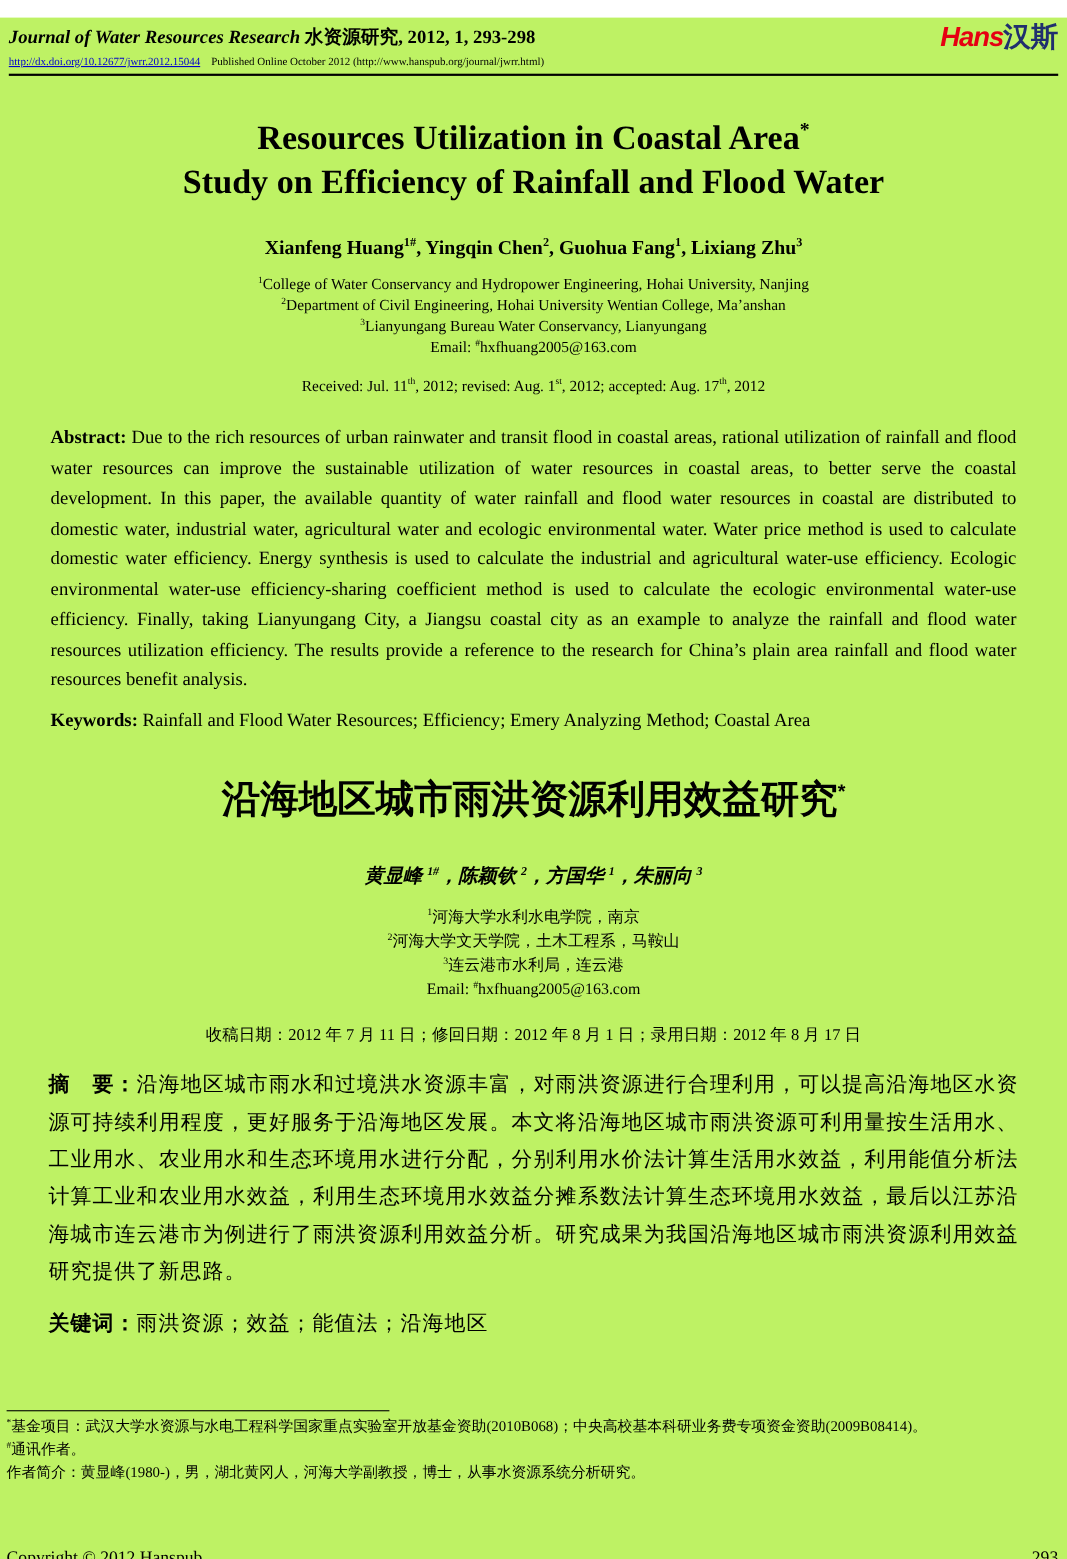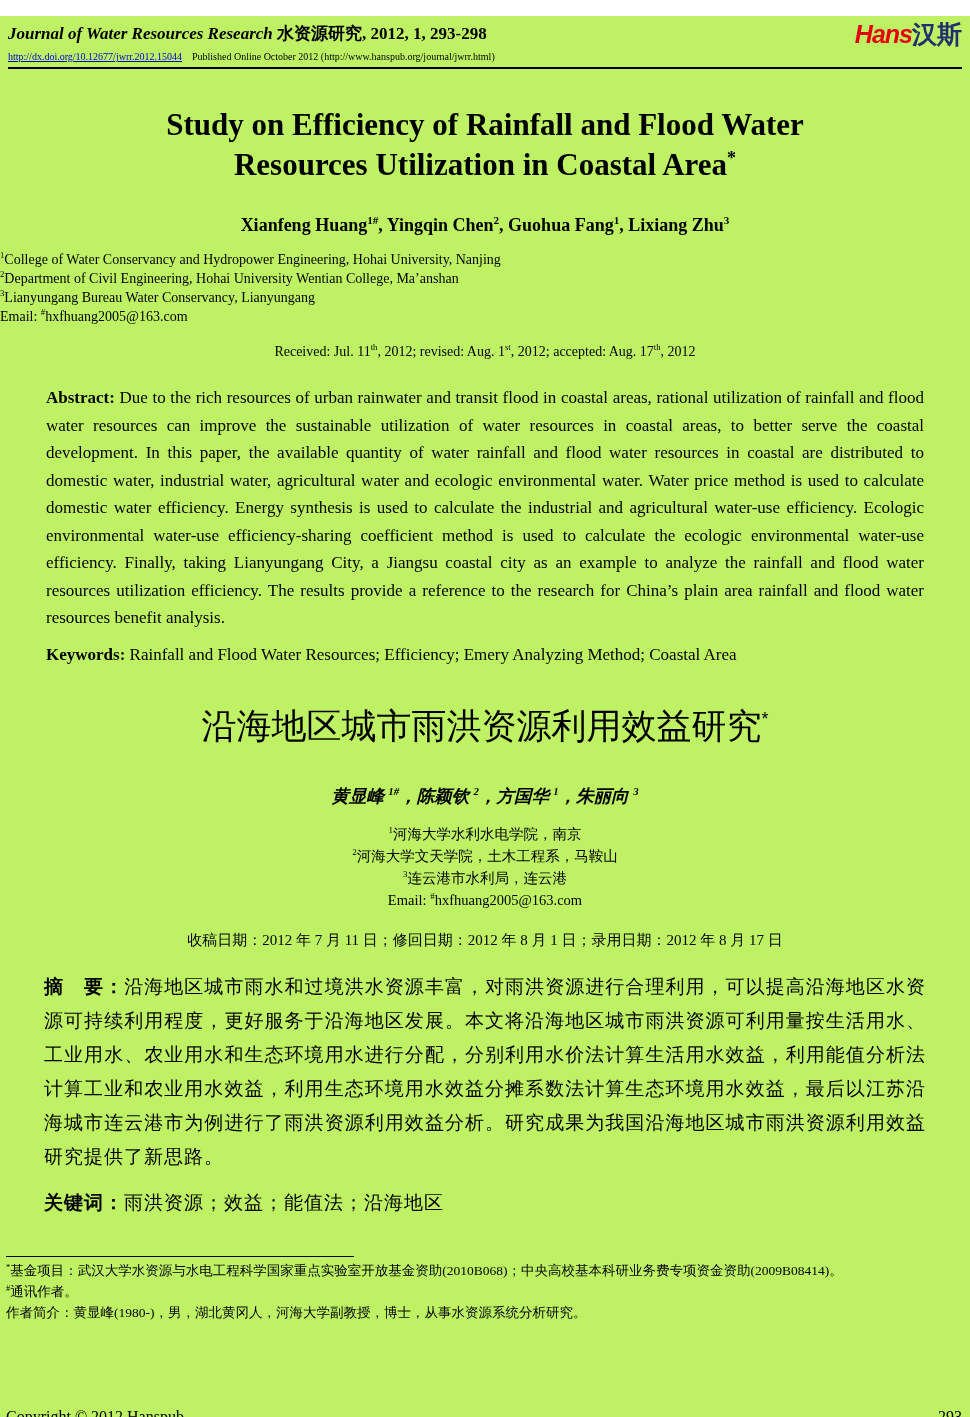--- a/index.html
+++ b/index.html
@@ -24,38 +24,38 @@
   .logo-cn{color:#202f6e;}
   .header-line2{font-size:10px;margin-top:4px;}
   .doi-link{color:#0000cc;text-decoration:underline;cursor:pointer;}
   .published{margin-left:10px;}
   .header-rule{border:none;border-top:2.5px solid #000;margin:5px 0 0 0;}
 
   
   .en-title{margin:36px 20px 0 20px;text-align:center;font-size:31px;font-weight:bold;line-height:40px;}
   .en-title sup{font-size:18px;}
   .en-authors{margin-top:30px;text-align:center;font-size:18px;font-weight:bold;}
-  .en-affils{margin-top:14px;font-size:14px;line-height:19px;}
+  .en-affils{margin-top:14px;text-align:center;font-size:14px;line-height:19px;}
   .en-received{margin-top:18px;text-align:center;font-size:14px;}
   .abstract{margin:24px 46px 0 46px;font-size:17px;line-height:27.5px;text-align:justify;}
   .bold-label{font-weight:bold;}
   .keywords{margin:13px 46px 0 46px;font-size:17px;}
 
   
-  .cn-title{margin-top:38px;text-align:center;font-size:35px;font-weight:normal;font-family:"Liberation Sans","DejaVu Sans",sans-serif;}
+  .cn-title{margin-top:38px;text-align:center;font-size:35px;font-weight:bold;font-family:"Liberation Sans","DejaVu Sans",sans-serif;}
   .cn-title sup{font-size:18px;}
   .cn-authors{margin-top:34px;text-align:center;font-size:17.5px;font-style:italic;font-weight:600;}
   .cn-affils{margin-top:15px;text-align:center;font-size:14.5px;line-height:22px;}
   .cn-received{margin-top:20px;text-align:center;font-size:15px;}
   .cn-abstract{margin:20px 44px 0 44px;font-size:19px;line-height:34px;text-align:justify;letter-spacing:1px;}
   .cn-label{font-weight:bold;font-family:"Liberation Sans","DejaVu Sans",sans-serif;}
   .cn-keywords{margin:16px 44px 0 44px;font-size:19px;letter-spacing:1px;}
 
   
-  .footnotes{position:absolute;left:6px;right:8px;top:1240px;font-size:13.5px;line-height:21px;}
+  .footnotes{position:absolute;left:6px;right:8px;top:1266px;font-size:13.5px;line-height:21px;}
   .footnote-rule{width:348px;border:none;border-top:1.5px solid #000;margin:0 0 3px 0;}
   .footnote{margin:0;}
   .footnote-justify{text-align:justify;}
 
   
   .footer{position:absolute;left:6px;right:8px;top:1392px;display:flex;justify-content:space-between;font-size:16px;gap:45px;}
 </style>
 </head>
 <body>
 
@@ -64,22 +64,22 @@
   <div class="header">
     <div class="header-line1">
       <div class="journal-title"><span class="journal-name">Journal of Water Resources Research</span><span class="journal-cn"> 水资源研究, 2012, 1, 293-298</span></div>
       <div class="logo"><span class="logo-hans">Hans</span><span class="logo-cn">汉斯</span></div>
     </div>
     <div class="header-line2"><a class="doi-link">http://dx.doi.org/10.12677/jwrr.2012.15044</a><span class="published">Published Online October 2012 (http://www.hanspub.org/journal/jwrr.html)</span></div>
     <hr class="header-rule">
   </div>
 
   <div class="en-title">
+    <div><span>Resources Utilization in Coastal Area</span><sup>*</sup></div>
     <div>Study on Efficiency of Rainfall and Flood Water</div>
-    <div><span>Resources Utilization in Coastal Area</span><sup>*</sup></div>
   </div>
 
   <div class="en-authors"><span>Xianfeng Huang</span><sup>1#</sup><span>, Yingqin Chen</span><sup>2</sup><span>, Guohua Fang</span><sup>1</sup><span>, Lixiang Zhu</span><sup>3</sup></div>
 
   <div class="en-affils">
     <div><sup>1</sup><span>College of Water Conservancy and Hydropower Engineering, Hohai University, Nanjing</span></div>
     <div><sup>2</sup><span>Department of Civil Engineering, Hohai University Wentian College, Ma’anshan</span></div>
     <div><sup>3</sup><span>Lianyungang Bureau Water Conservancy, Lianyungang</span></div>
     <div><span>Email: </span><sup>#</sup><span>hxfhuang2005@163.com</span></div>
   </div>

